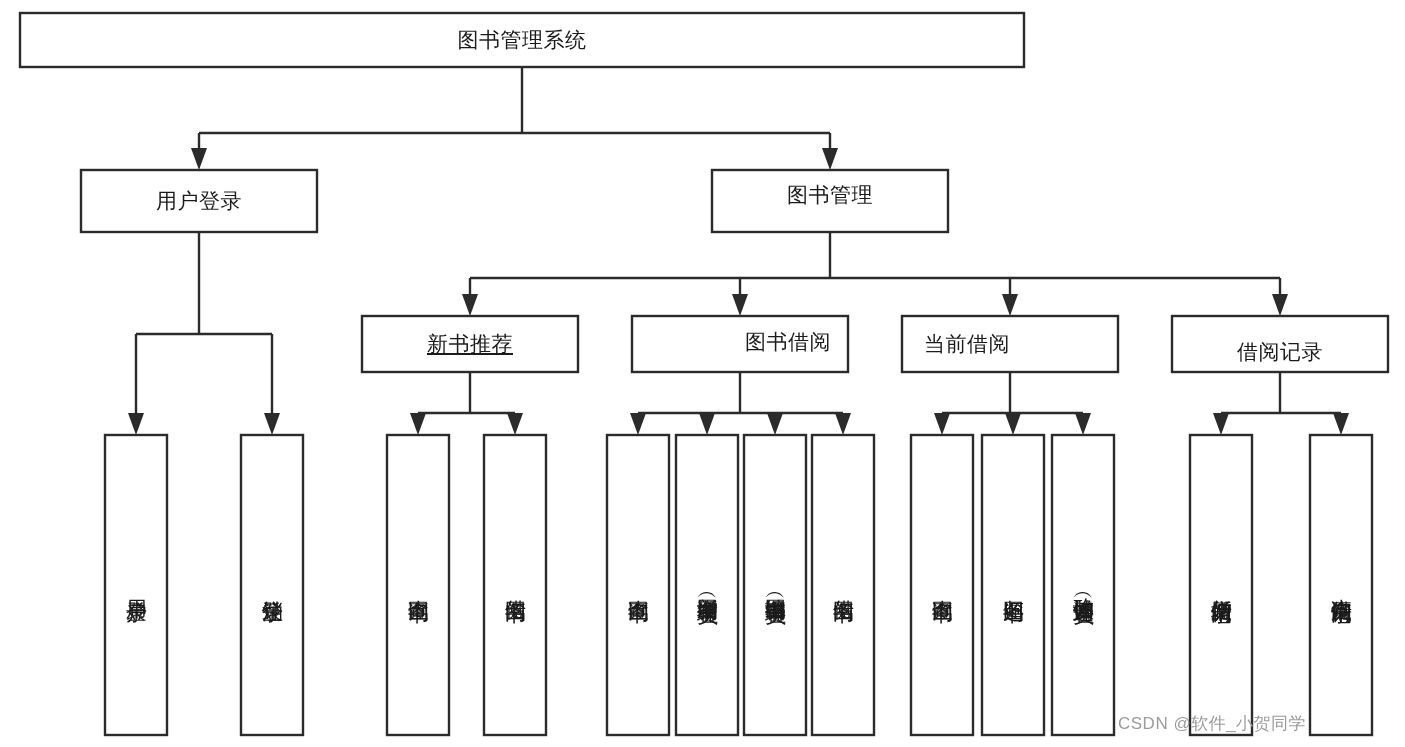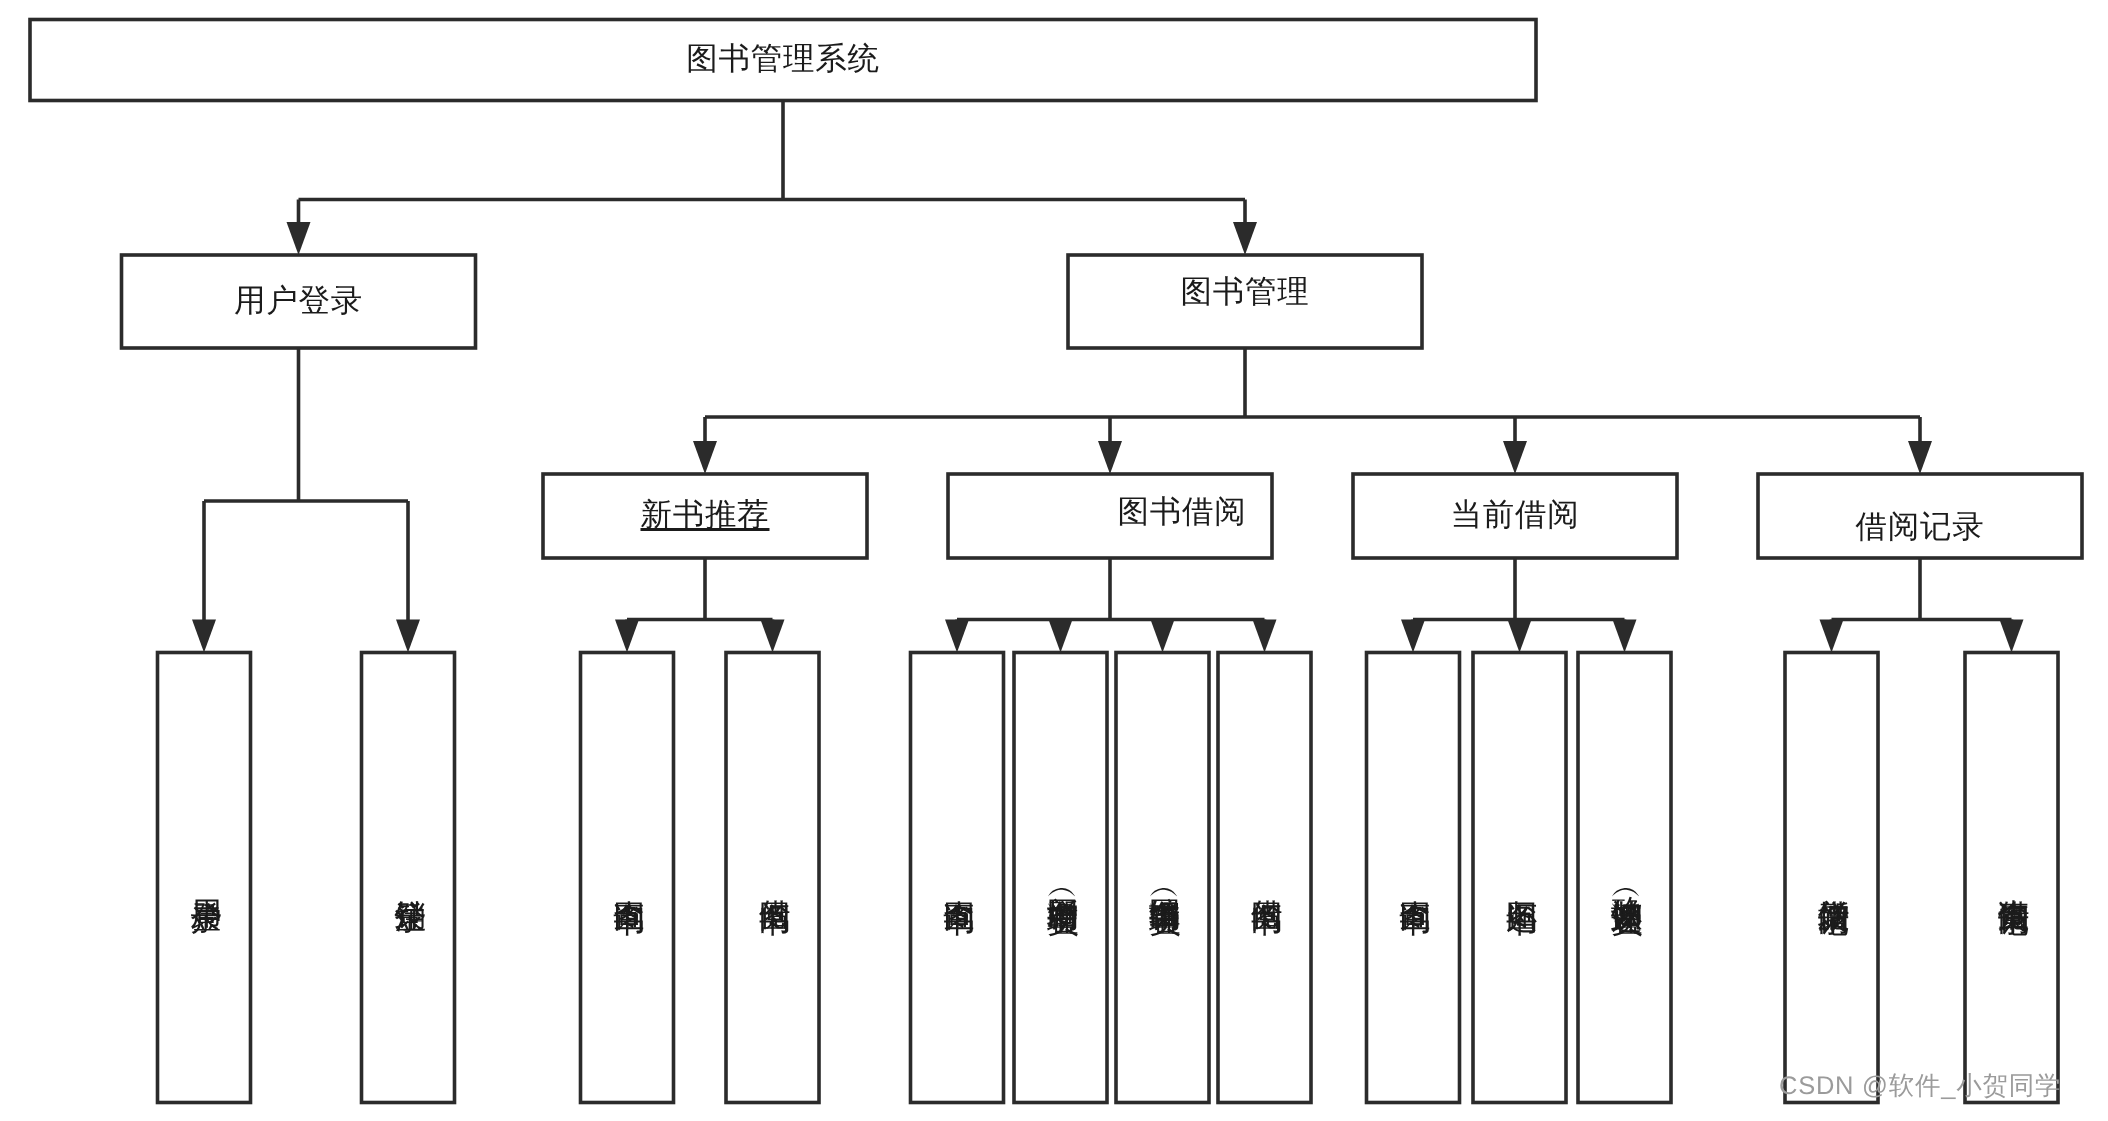--- a/index.html
+++ b/index.html
@@ -58,21 +58,21 @@
   }
   .node-label.vertical {
     writing-mode: vertical-rl;
     text-orientation: upright;
     font-size: 21px;
     line-height: 1.38;
     letter-spacing: 1px;
   }
   .watermark {
     position: absolute;
-    left: 1186px;
+    left: 1118px;
     top: 712px;
     font-size: 17px;
     color: #9b9b9b;
     white-space: nowrap;
     letter-spacing: 0.5px;
   }
 </style>
 </head>
 <body>
 
@@ -158,21 +158,21 @@
         <polygon points="1333,413 1349,413 1341,435" class="arrow-head"></polygon>
       </g>
   </svg>
 
   <div id="labels-layer">
       <div class="node-label horizontal" style="left: 20px; top: 13px; width: 1004px; height: 54px;">图书管理系统</div>
       <div class="node-label horizontal" style="left: 81px; top: 170px; width: 236px; height: 62px;">用户登录</div>
       <div class="node-label horizontal" style="left: 712px; top: 170px; width: 236px; height: 50px;">图书管理</div>
       <div class="node-label horizontal" style="left: 362px; top: 316px; width: 216px; height: 56px; text-decoration: underline;">新书推荐</div>
       <div class="node-label horizontal" style="left: 632px; top: 316px; width: 216px; height: 52px; margin-left: 48px;">图书借阅</div>
-      <div class="node-label horizontal" style="left: 902px; top: 316px; width: 216px; height: 56px;">当前借阅</div>
+      <div class="node-label horizontal" style="left: 859px; top: 316px; width: 216px; height: 56px;">当前借阅</div>
       <div class="node-label horizontal" style="left: 1172px; top: 332px; width: 216px; height: 41px;">借阅记录</div>
       <div class="node-label vertical" style="left: 105px; top: 435px; width: 62px; height: 300px;">用户登录</div>
       <div class="node-label vertical" style="left: 241px; top: 435px; width: 62px; height: 300px;">注销登录</div>
       <div class="node-label vertical" style="left: 387px; top: 435px; width: 62px; height: 300px;">查询图书</div>
       <div class="node-label vertical" style="left: 484px; top: 435px; width: 62px; height: 300px;">借阅图书</div>
       <div class="node-label vertical" style="left: 607px; top: 435px; width: 62px; height: 300px;">查询图书</div>
       <div class="node-label vertical" style="left: 676px; top: 435px; width: 62px; height: 300px;">新增图书（管理员）</div>
       <div class="node-label vertical" style="left: 744px; top: 435px; width: 62px; height: 300px;">编辑图书（管理员）</div>
       <div class="node-label vertical" style="left: 812px; top: 435px; width: 62px; height: 300px;">借阅图书</div>
       <div class="node-label vertical" style="left: 911px; top: 435px; width: 62px; height: 300px;">查询图书</div>

